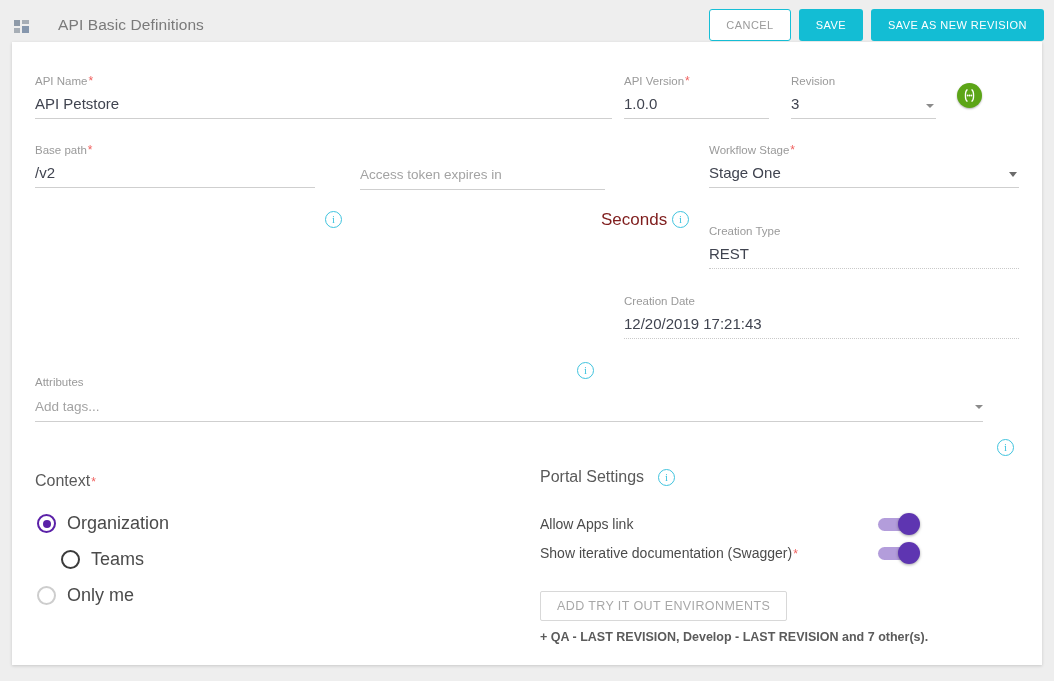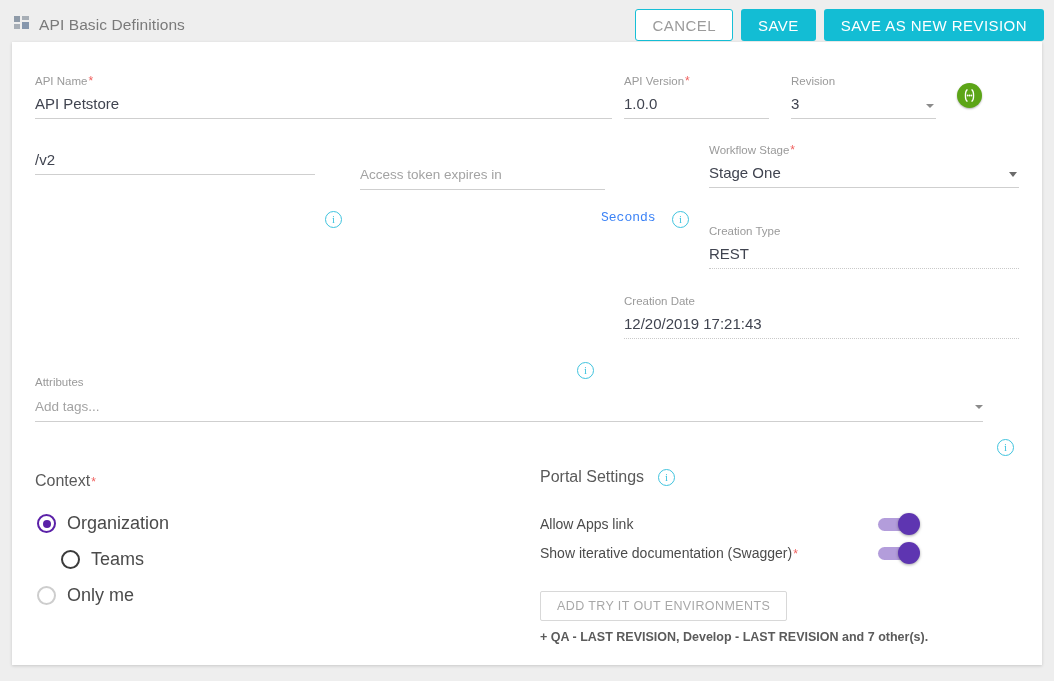--- a/index.html
+++ b/index.html
@@ -20,22 +20,23 @@
     position: absolute;
     left: 0; top: 0;
     width: 1054px;
     height: 50px;
     background: #eeeeee;
     display: flex;
     align-items: center;
   }
   .title-wrap {
     display: flex;
-    align-items: flex-start;
+    align-items: flex-end;
     margin-left: 14px;
+    gap: 19px;
   }
   .grid-icon {
     width: 16px;
     height: 14px;
     position: relative;
     margin-right: 9px;
     flex: none;
   }
   .grid-icon i {
     position: absolute;
@@ -53,21 +54,21 @@
   .topbar-actions {
     margin-left: auto;
     margin-right: 10px;
     display: flex;
     align-items: center;
     gap: 8px;
   }
   .btn {
     height: 32px;
     border-radius: 3px;
-    font-size: 15px;
+    font-size: 11px;
     letter-spacing: .45px;
     padding: 0 16px;
     cursor: pointer;
     border: 1px solid transparent;
     font-family: "Liberation Sans", sans-serif;
     display: inline-flex;
     align-items: center;
     justify-content: center;
     white-space: nowrap;
   }
@@ -308,31 +309,32 @@
       <svg width="17" height="17" viewBox="0 0 24 24" aria-hidden="true">
         <path d="M8.5 4 C5.5 6.2 5.5 17.8 8.5 20" stroke="#ffffff" stroke-width="1.9" fill="none" stroke-linecap="round"></path>
         <path d="M15.5 4 C18.5 6.2 18.5 17.8 15.5 20" stroke="#ffffff" stroke-width="1.9" fill="none" stroke-linecap="round"></path>
         <circle cx="9.4" cy="12" r="1.25" fill="#ffffff"></circle>
         <circle cx="12" cy="12" r="1.25" fill="#ffffff"></circle>
         <circle cx="14.6" cy="12" r="1.25" fill="#ffffff"></circle>
       </svg>
     </div>
 
     <div class="field" style="left:23px; top:102px; width:280px;">
+      <div class="flabel"><span>Base path</span><span class="req">*</span></div>
       <div class="fvalue">/v2</div>
       <div class="underline"></div>
     </div>
     <div class="info" style="left:313px; top:169px;">i</div>
 
     <div class="field" style="left:348px; top:102px; width:245px;">
       <div class="flabel">&nbsp;</div>
       <div class="fvalue ph">Access token expires in</div>
       <div class="underline"></div>
     </div>
-    <div style="position:absolute; left:589px; top:168px; font-size:13px; color:#3b82f6;font-family:Liberation Mono, monospace;">Seconds</div>
+    <div style="position:absolute; left:589px; top:168px; font-size:17px; color:#7f1d1d;">Seconds</div>
     <div class="info" style="left:660px; top:169px;">i</div>
 
     <div class="field" style="left:697px; top:102px; width:310px;">
       <div class="flabel"><span>Workflow Stage</span><span class="req">*</span></div>
       <div class="fvalue">Stage One</div>
       <div class="underline"></div>
       <span class="caret"></span>
     </div>
 
 

